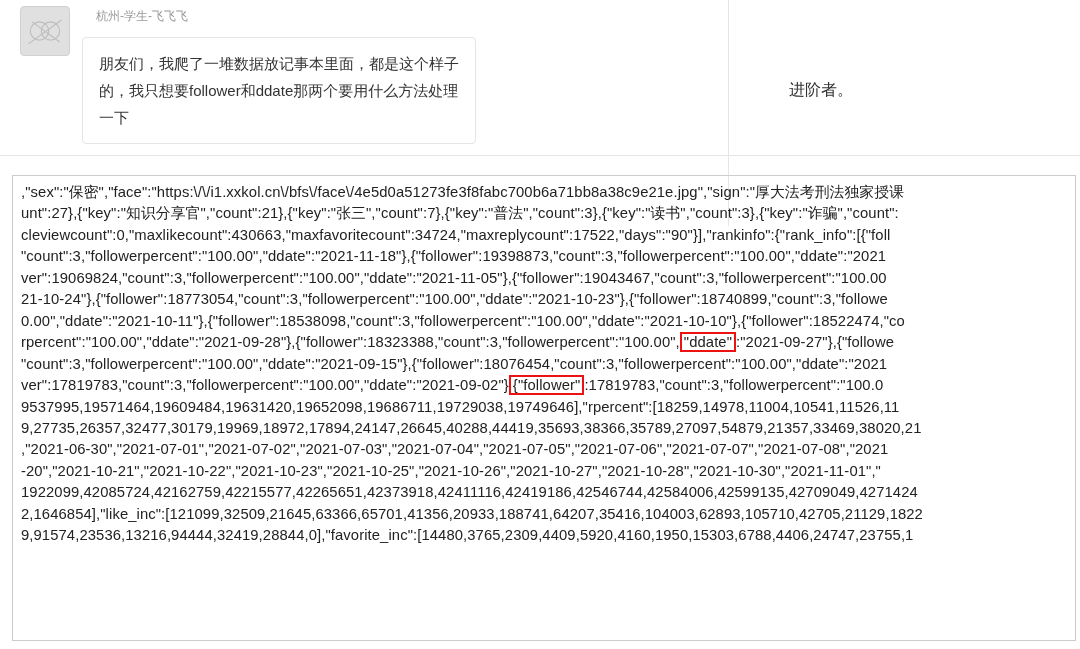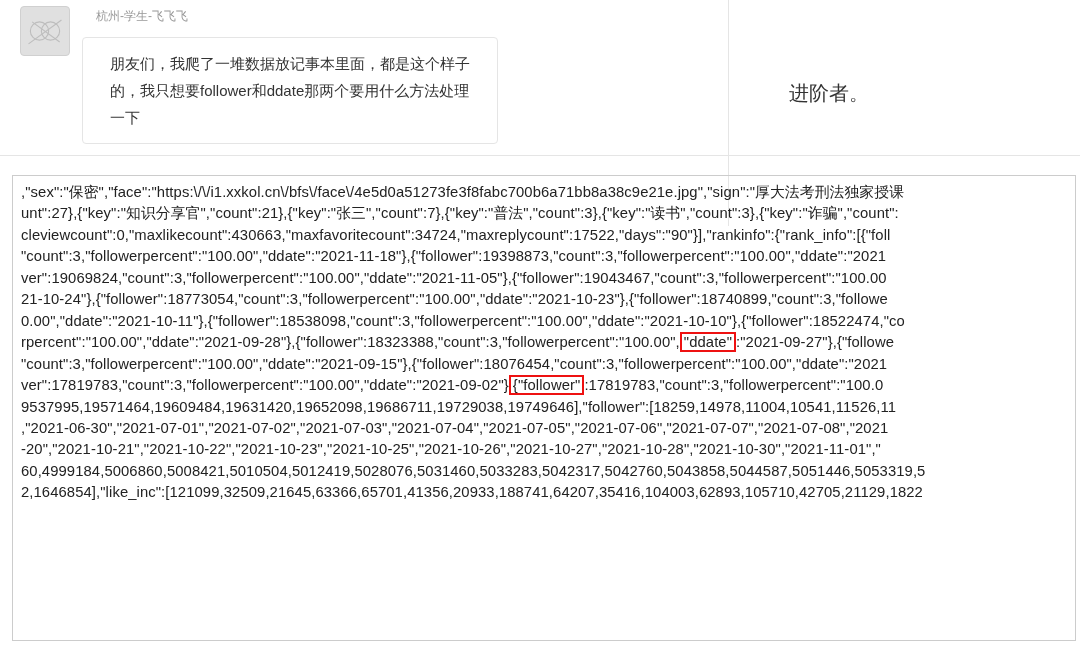--- a/index.html
+++ b/index.html
@@ -3,22 +3,22 @@
 <meta charset="utf-8">
 <style>
 html,body{margin:0;padding:0;font-family:"Microsoft YaHei",Arial,sans-serif;background:#fff;color:#333;font-size:14px}
 .wrap{width:1080px;height:649px;overflow:hidden;position:relative}
 .topbar{height:155px;border-bottom:1px solid #e5e5e5;position:relative}
 .post{position:absolute;left:20px;top:6px;display:flex;align-items:flex-start}
 .avatar{width:48px;height:48px;border-radius:4px;background:#e0e0e0;border:1px solid #d0d0d0;display:flex;align-items:center;justify-content:center;color:#aaa;font-size:9px;overflow:hidden}
 .avatar svg{width:44px;height:44px}
 .postbody{margin-left:12px}
 .usern{color:#999;font-size:12px;margin:2px 0 12px 14px}
-.bubble{background:#fff;border:1px solid #e5e5e5;border-radius:4px;padding:12px 27px;max-width:360px;line-height:1.8;font-size:15px;color:#333}
-.side{position:absolute;left:728px;top:0;height:146px;border-left:1px solid #e5e5e5;padding-left:60px;padding-top:80px;font-size:20px;color:#333}
+.bubble{background:#fff;border:1px solid #e5e5e5;border-radius:4px;padding:12px 16px;max-width:360px;line-height:1.8;font-size:15px;color:#333}
+.side{position:absolute;left:728px;top:0;height:146px;border-left:1px solid #e5e5e5;padding-left:60px;padding-top:80px;font-size:16px;color:#333}
 .databox{position:absolute;left:12px;right:4px;top:175px;bottom:8px;border:1px solid #ccc;padding:6px 8px;overflow:hidden;font-family:Arial,sans-serif;font-size:14.8px;line-height:1.45;letter-spacing:0.1px;word-break:break-all;color:#222}
 .line{white-space:nowrap;overflow:hidden}
 .hl{border:2px solid #e11;padding:0 2px}
 </style>
 </head>
 <body>
 <div class="wrap">
 
 <div class="topbar">
   <div class="post">
@@ -44,20 +44,22 @@
   <div class="line">,"sex":"保密","face":"https:\/\/i1.xxkol.cn\/bfs\/face\/4e5d0a51273fe3f8fabc700b6a71bb8a38c9e21e.jpg","sign":"厚大法考刑法独家授课</div>
   <div class="line">unt":27},{"key":"知识分享官","count":21},{"key":"张三","count":7},{"key":"普法","count":3},{"key":"读书","count":3},{"key":"诈骗","count":</div>
   <div class="line">cleviewcount":0,"maxlikecount":430663,"maxfavoritecount":34724,"maxreplycount":17522,"days":"90"}],"rankinfo":{"rank_info":[{"foll</div>
   <div class="line">"count":3,"followerpercent":"100.00","ddate":"2021-11-18"},{"follower":19398873,"count":3,"followerpercent":"100.00","ddate":"2021</div>
   <div class="line">ver":19069824,"count":3,"followerpercent":"100.00","ddate":"2021-11-05"},{"follower":19043467,"count":3,"followerpercent":"100.00</div>
   <div class="line">21-10-24"},{"follower":18773054,"count":3,"followerpercent":"100.00","ddate":"2021-10-23"},{"follower":18740899,"count":3,"followe</div>
   <div class="line"><span>0.00","ddate":"2021-10-11"},{"follower":18538098,"count":3,"followerpercent":"100.00","ddate":"2021-10-10"</span><span>},{"follower":18522474,"co</span></div>
   <div class="line"><span>rpercent":"100.00","ddate":"2021-09-28"},{"follower":18323388,"count":3,"followerpercent":"100.00",</span><span class="hl">"ddate"</span><span>:"2021-09-27"},{"followe</span></div>
   <div class="line">"count":3,"followerpercent":"100.00","ddate":"2021-09-15"},{"follower":18076454,"count":3,"followerpercent":"100.00","ddate":"2021</div>
   <div class="line"><span>ver":17819783,"count":3,"followerpercent":"100.00","ddate":"2021-09-02"}</span><span class="hl">{"follower"</span><span>:17819783,"count":3,"followerpercent":"100.0</span></div>
-  <div class="line">9537995,19571464,19609484,19631420,19652098,19686711,19729038,19749646],"follower":[18259,14978,11004,10541,11526,11</div>
+  <div class="line">9537995,19571464,19609484,19631420,19652098,19686711,19729038,19749646],"rpercent":[18259,14978,11004,10541,11526,11</div>
+  <div class="line">9,27735,26357,32477,30179,19969,18972,17894,24147,26645,40288,44419,35693,38366,35789,27097,54879,21357,33469,38020,21</div>
   <div class="line">,"2021-06-30","2021-07-01","2021-07-02","2021-07-03","2021-07-04","2021-07-05","2021-07-06","2021-07-07","2021-07-08","2021</div>
   <div class="line">-20","2021-10-21","2021-10-22","2021-10-23","2021-10-25","2021-10-26","2021-10-27","2021-10-28","2021-10-30","2021-11-01","</div>
-  <div class="line">60,4999184,5006860,5008421,5010504,5012419,5028076,5031460,5033283,5042317,5042760,5043858,5044587,5051446,5053319,5</div>
+  <div class="line">1922099,42085724,42162759,42215577,42265651,42373918,42411116,42419186,42546744,42584006,42599135,42709049,4271424</div>
   <div class="line">2,1646854],"like_inc":[121099,32509,21645,63366,65701,41356,20933,188741,64207,35416,104003,62893,105710,42705,21129,1822</div>
+  <div class="line">9,91574,23536,13216,94444,32419,28844,0],"favorite_inc":[14480,3765,2309,4409,5920,4160,1950,15303,6788,4406,24747,23755,1</div>
 </div>
 
 </div>
 
 </body></html>

